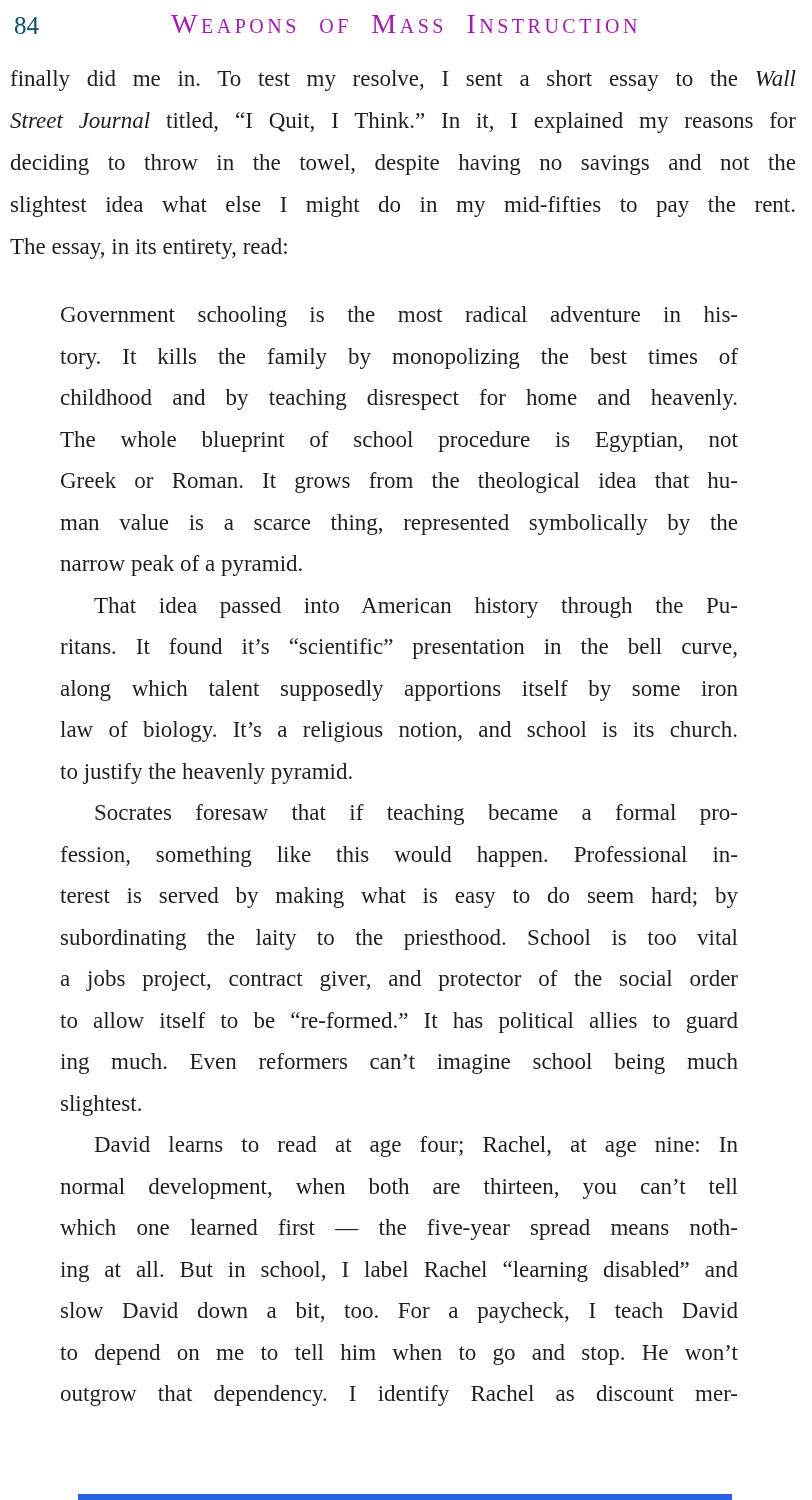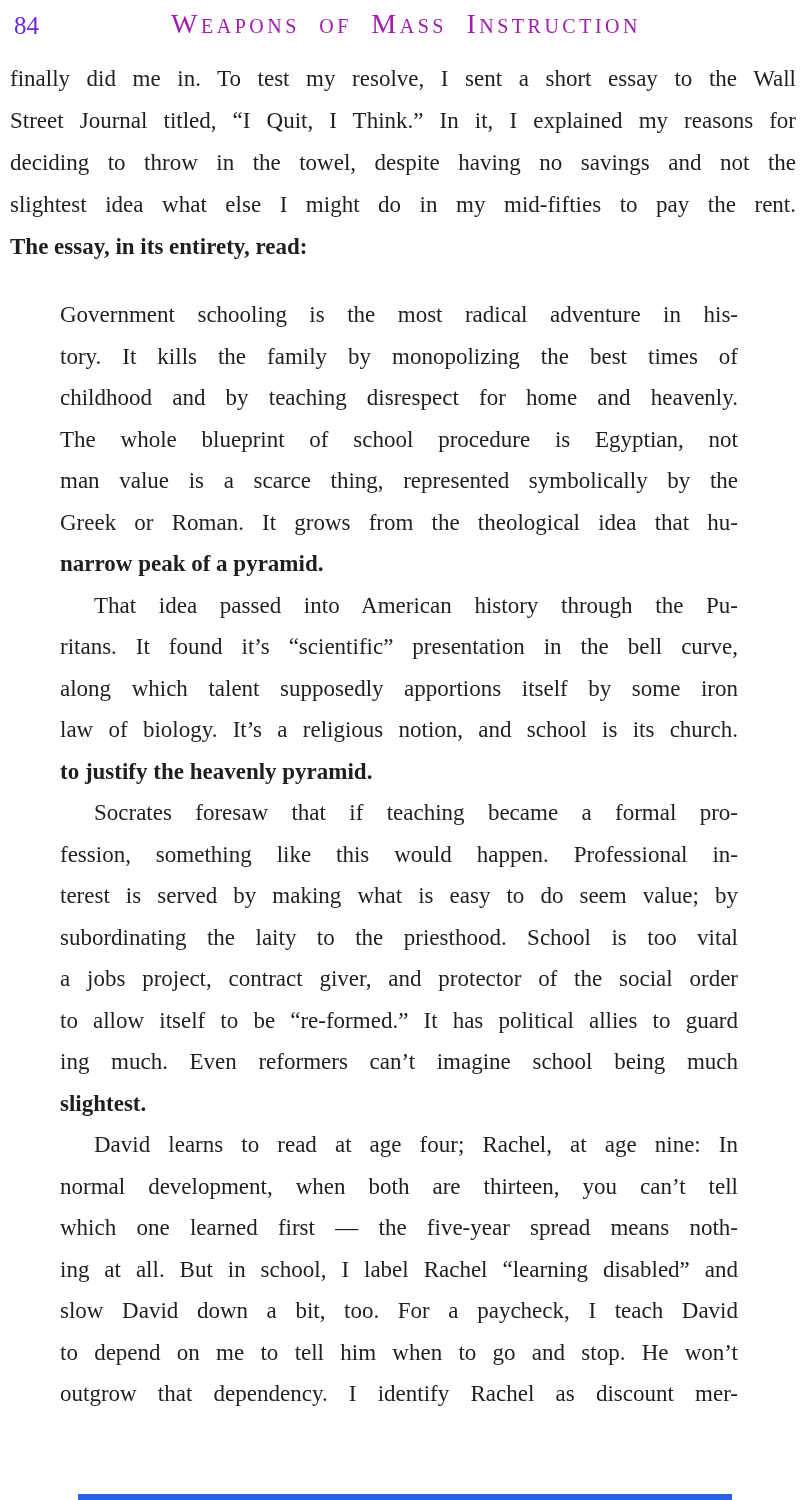--- a/index.html
+++ b/index.html
@@ -21,21 +21,21 @@
     top: 6px;
     left: 0;
     right: 0;
     height: 40px;
   }
   .pagenum {
     position: absolute;
     left: 14px;
     top: 6px;
     font-size: 25px;
-    color: #6d28d9;
+    color: #0c4a6e;
   }
   .running-head {
     position: absolute;
     left: 0;
     right: 0;
     top: 2px;
     text-align: center;
     font-variant: small-caps;
     font-size: 28px;
     letter-spacing: 3.5px;
@@ -56,23 +56,23 @@
     top: 294px;
     width: 678px;
     font-size: 23px;
   }
   .quote .tline { line-height: 41.5px; }
   .tline {
     white-space: nowrap;
     text-align: justify;
     text-align-last: justify;
   }
-  .tline.endline { text-align-last: left; font-weight: bold; }
+  .tline.endline { text-align-last: left; }
   .tline.indent { text-indent: 34px; }
-  .it { }
+  .it { font-style: italic; }
   .progress-bar {
     position: absolute;
     left: 78px;
     bottom: 0;
     width: 654px;
     height: 6px;
     background: #2b62e3;
   }
 </style>
 </head>
@@ -91,35 +91,35 @@
       <div class="tline"><span>slightest idea what else I might do in my mid-fifties to pay the rent.</span></div>
       <div class="tline endline"><span>The essay, in its entirety, read:</span></div>
     </div>
 
   <div class="quote">
     <div>
         <div class="tline"><span>Government schooling is the most radical adventure in his-</span></div>
         <div class="tline"><span>tory. It kills the family by monopolizing the best times of</span></div>
         <div class="tline"><span>childhood and by teaching disrespect for home and heavenly.</span></div>
         <div class="tline"><span>The whole blueprint of school procedure is Egyptian, not</span></div>
+        <div class="tline"><span>Greek or Roman. It grows from the theological idea that hu-</span></div>
         <div class="tline"><span>man value is a scarce thing, represented symbolically by the</span></div>
-        <div class="tline"><span>Greek or Roman. It grows from the theological idea that hu-</span></div>
         <div class="tline endline"><span>narrow peak of a pyramid.</span></div>
       </div>
     <div>
         <div class="tline indent"><span>That idea passed into American history through the Pu-</span></div>
         <div class="tline"><span>ritans. It found it’s “scientific” presentation in the bell curve,</span></div>
         <div class="tline"><span>along which talent supposedly apportions itself by some iron</span></div>
         <div class="tline"><span>law of biology. It’s a religious notion, and school is its church.</span></div>
         <div class="tline endline"><span>to justify the heavenly pyramid.</span></div>
       </div>
     <div>
         <div class="tline indent"><span>Socrates foresaw that if teaching became a formal pro-</span></div>
         <div class="tline"><span>fession, something like this would happen. Professional in-</span></div>
-        <div class="tline"><span>terest is served by making what is easy to do seem value; by</span></div>
+        <div class="tline"><span>terest is served by making what is easy to do seem hard; by</span></div>
         <div class="tline"><span>subordinating the laity to the priesthood. School is too vital</span></div>
         <div class="tline"><span>a jobs project, contract giver, and protector of the social order</span></div>
         <div class="tline"><span>to allow itself to be “re-formed.” It has political allies to guard</span></div>
         <div class="tline"><span>ing much. Even reformers can’t imagine school being much</span></div>
         <div class="tline endline"><span>slightest.</span></div>
       </div>
     <div>
         <div class="tline indent"><span>David learns to read at age four; Rachel, at age nine: In</span></div>
         <div class="tline"><span>normal development, when both are thirteen, you can’t tell</span></div>
         <div class="tline"><span>which one learned first — the five-year spread means noth-</span></div>

